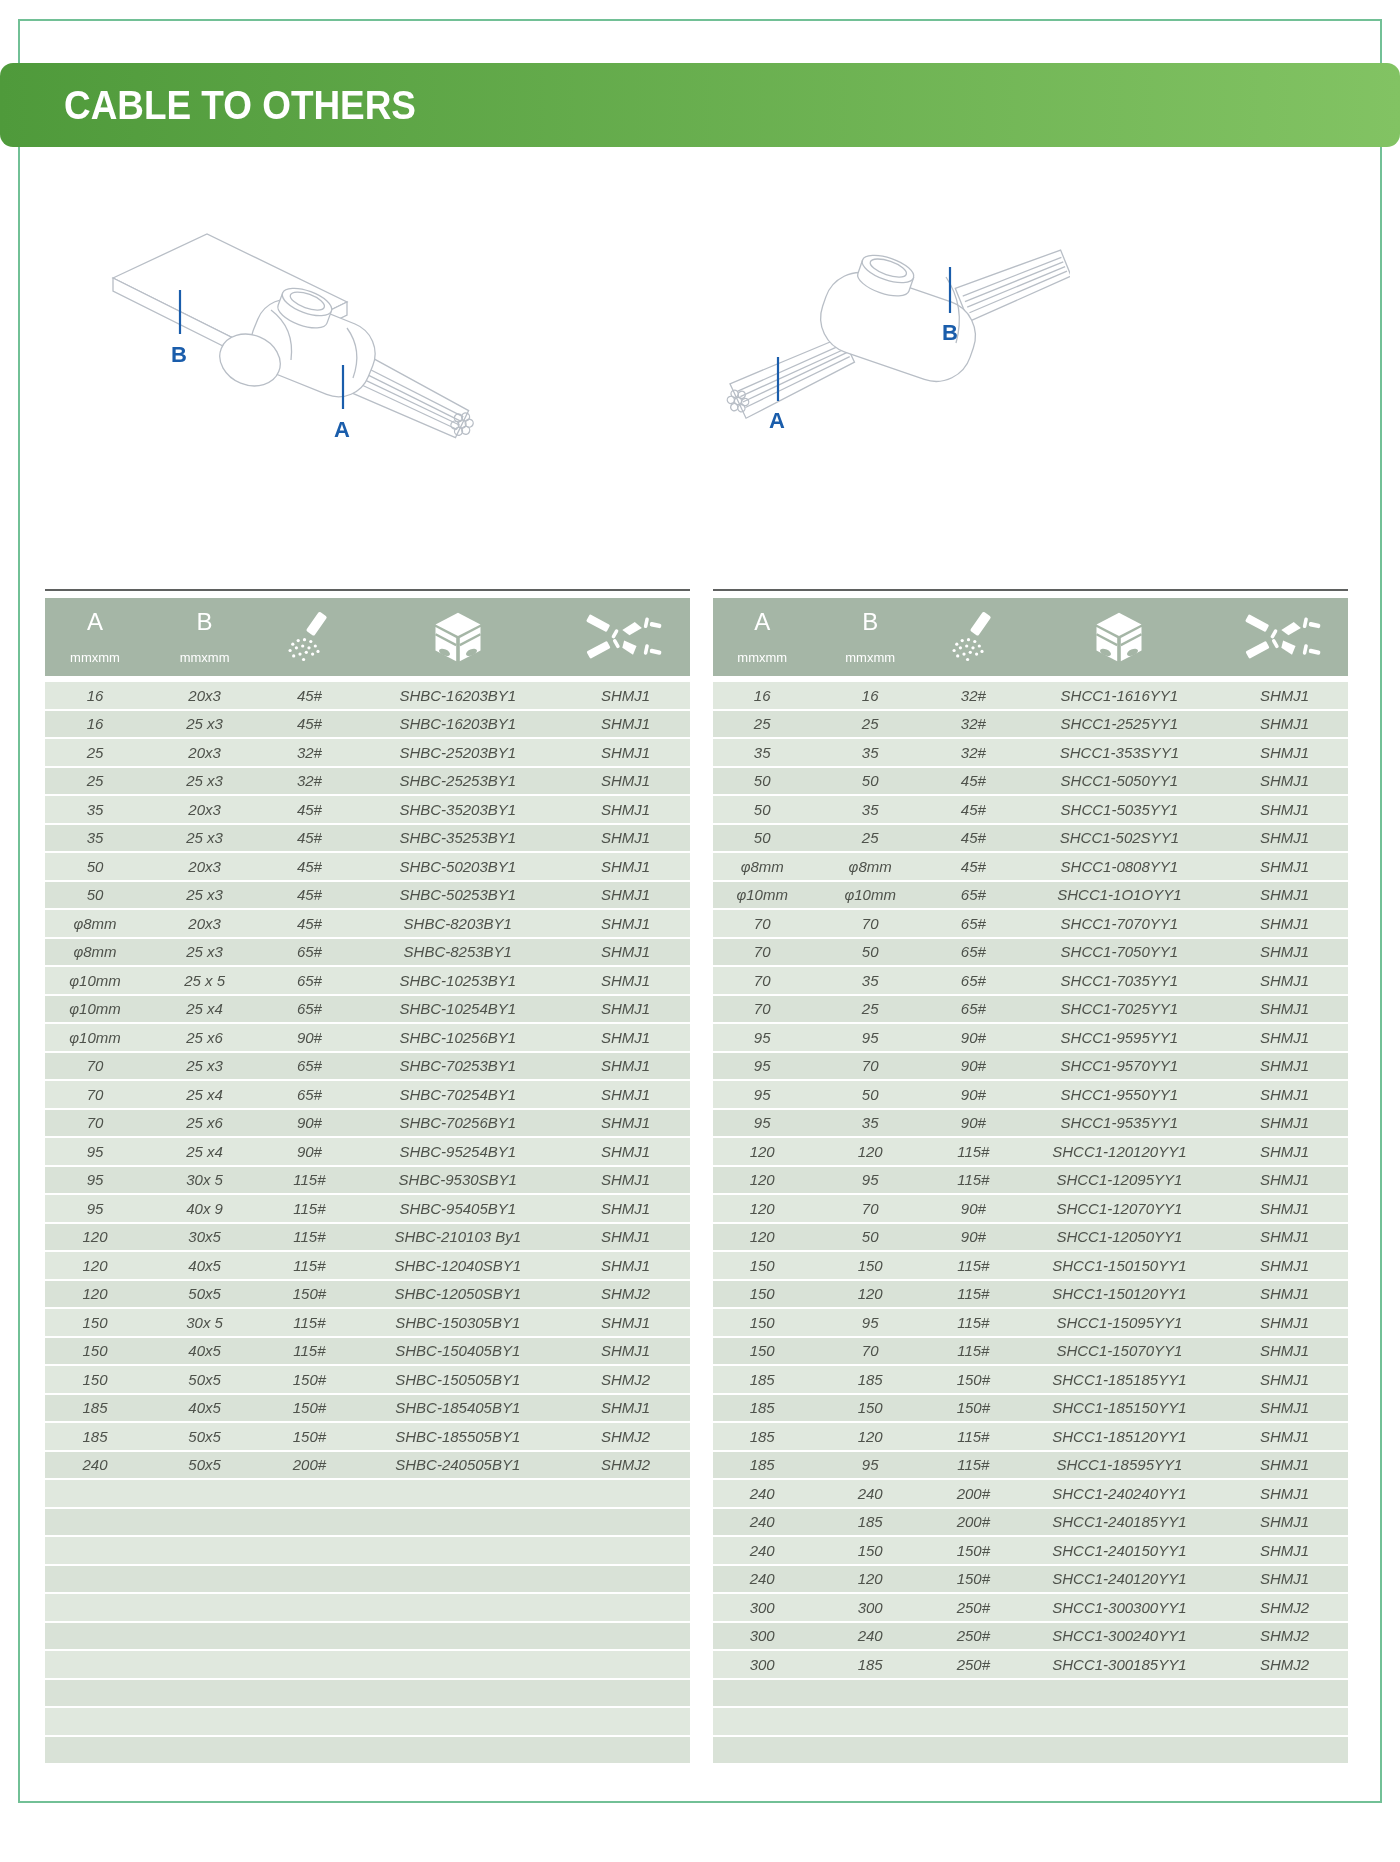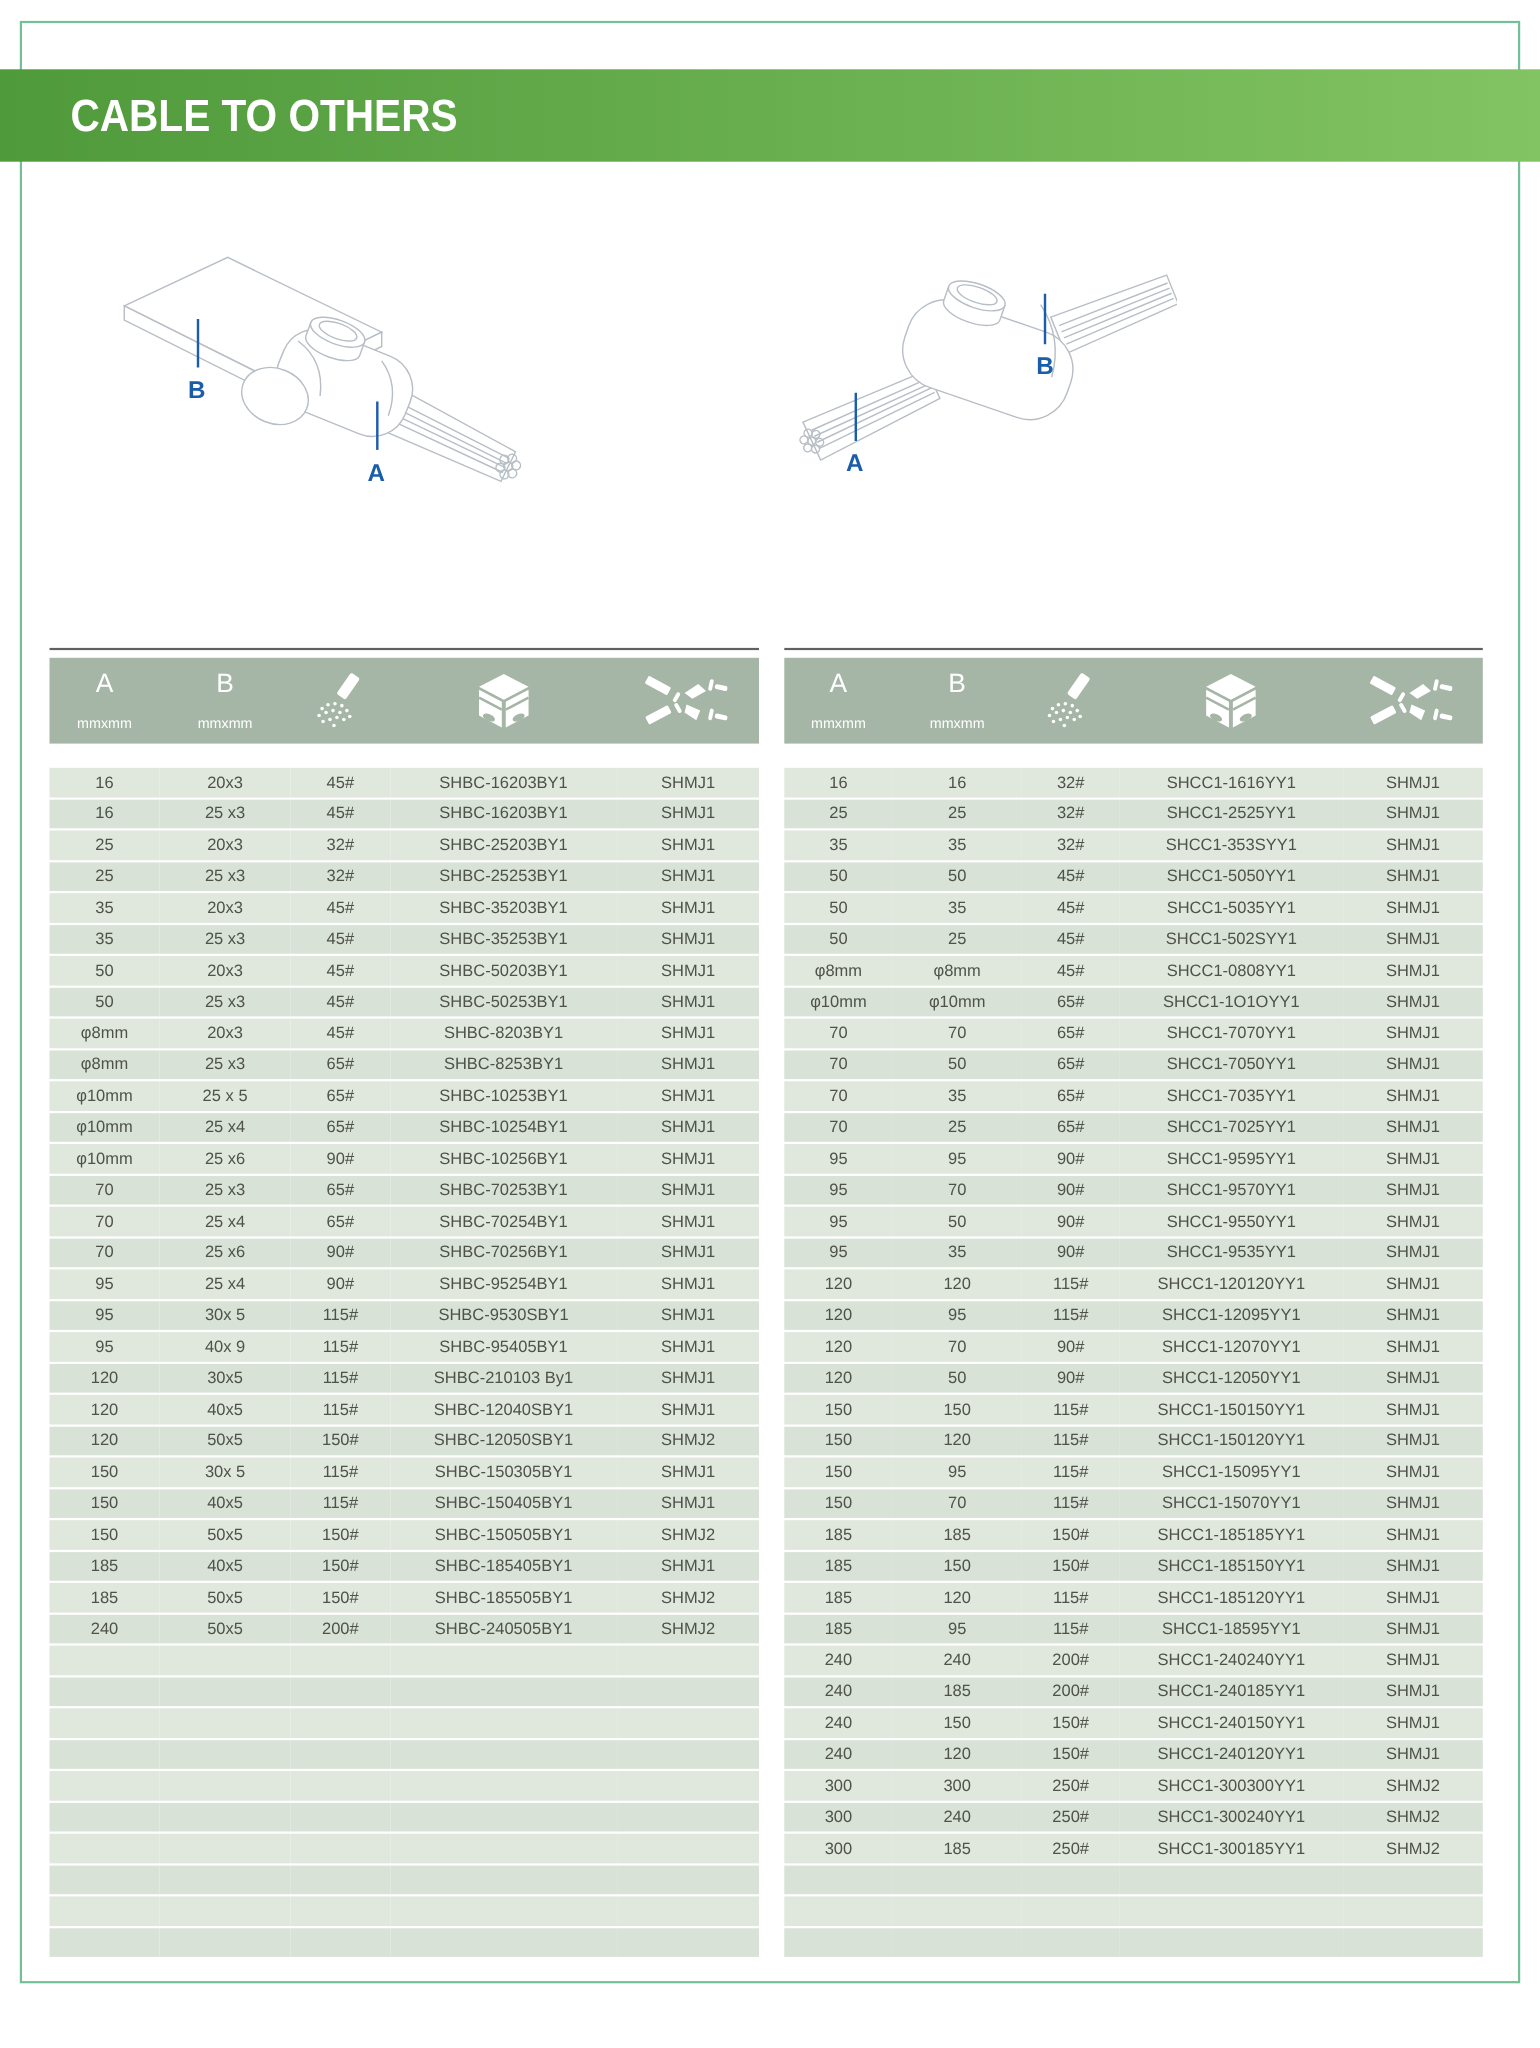--- a/index.html
+++ b/index.html
@@ -7,42 +7,42 @@
     width:1400px;height:1862px;position:relative;background:#fff;
     font-family:"Liberation Sans", sans-serif;overflow:hidden;
   }
   .page-frame{
     position:absolute;left:18px;top:19px;width:1360px;height:1780px;
     border:2px solid var(--frame_border);pointer-events:none;
   }
   .banner{
     position:absolute;left:0;top:63px;width:1400px;height:84px;
     background:linear-gradient(90deg,var(--banner_green_start) 0%,var(--banner_green_end) 100%);
-    display:flex;align-items:center;
+    display:flex;align-items:center;border-radius:13px;
   }
   .banner .title{
     margin-left:64px;color:var(--title_text);font-size:41px;font-weight:700;
     letter-spacing:0px;transform:scaleX(.9);transform-origin:left center;white-space:nowrap;
   }
   svg.diagram{position:absolute;}
   svg.diagram .ln{stroke:var(--drawing_line);stroke-width:1.3;fill:none;}
   svg.diagram .solid{stroke:var(--drawing_line);stroke-width:1.3;fill:#fff;}
   svg.diagram text{fill:var(--label_blue);font-size:22px;font-weight:600;font-family:"Liberation Sans",sans-serif;}
   svg.diagram line.leader{stroke:var(--label_blue);stroke-width:2.2;}
   .cat-table{position:absolute;top:589px;}
   .cat-table .topline{height:2px;background:var(--table_topline);margin-bottom:7px;}
   .thead{
     height:78px;background:var(--header_bg);display:flex;align-items:center;
   }
   .hcell{display:flex;flex-direction:column;align-items:center;justify-content:center;color:var(--header_text);}
   .hcell .big{font-size:24px;line-height:26px;}
   .hcell .sub{font-size:13px;margin-top:15px;}
   .c1{width:15.5%;}.c2{width:18.5%;}.c3{width:14%;}.c4{width:32%;}.c5{width:20%;}
   table.tbody{
-    width:100%;border-collapse:separate;border-spacing:0 2px;table-layout:fixed;margin-top:20px;
+    width:100%;border-collapse:separate;border-spacing:0 2px;table-layout:fixed;margin-top:4px;font-style:italic;
   }
   table.tbody td{
     height:26.5px;text-align:center;vertical-align:middle;padding:0;
     font-size:15px;color:var(--cell_text);background:var(--row_bg_odd);
     white-space:nowrap;overflow:hidden;
   }
   table.tbody tr:nth-child(even) td{background:var(--row_bg_even);}
   .hicon{height:54px;}
 </style>
 </head>

